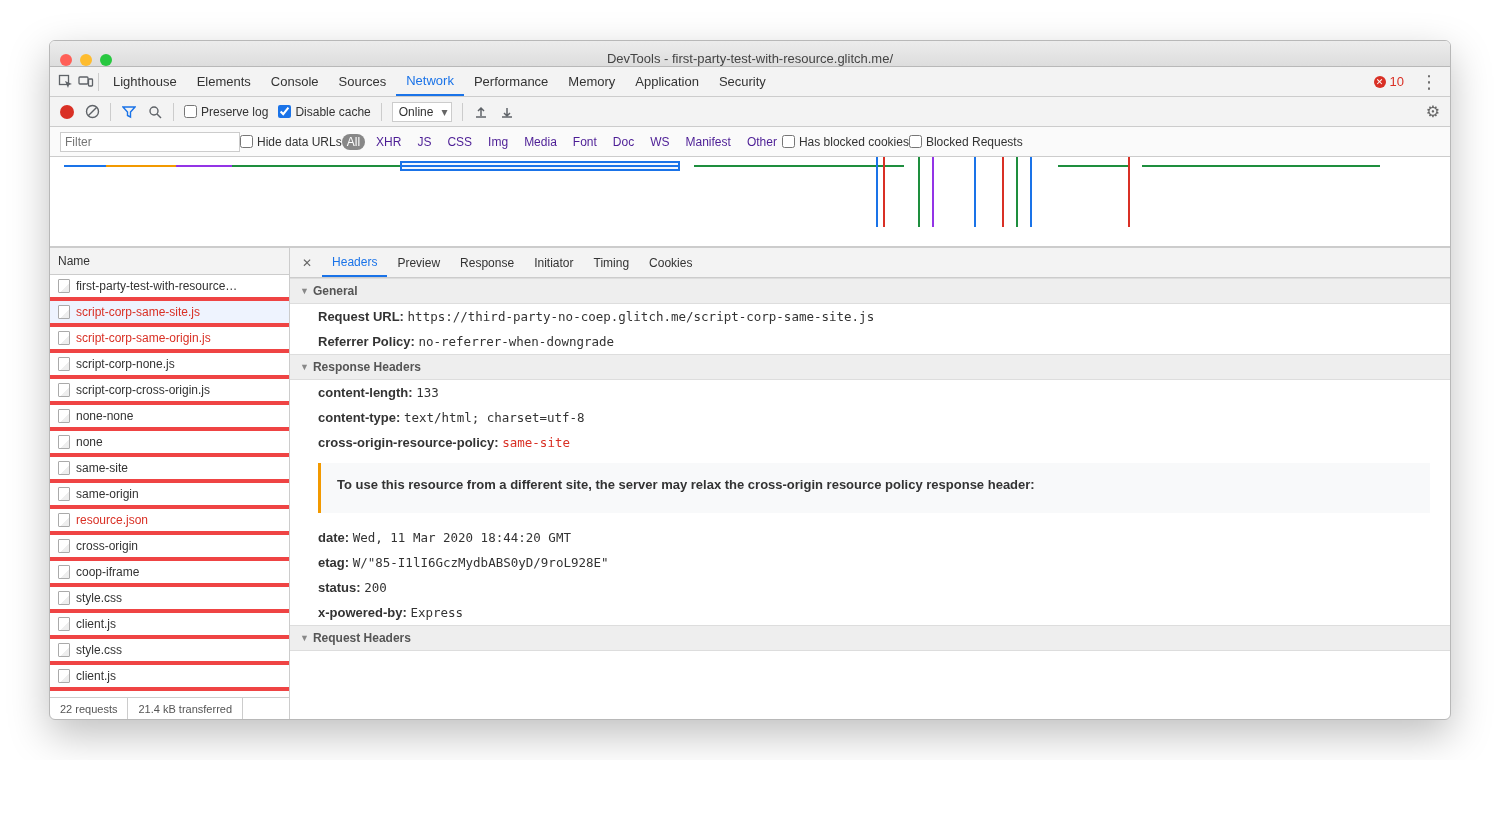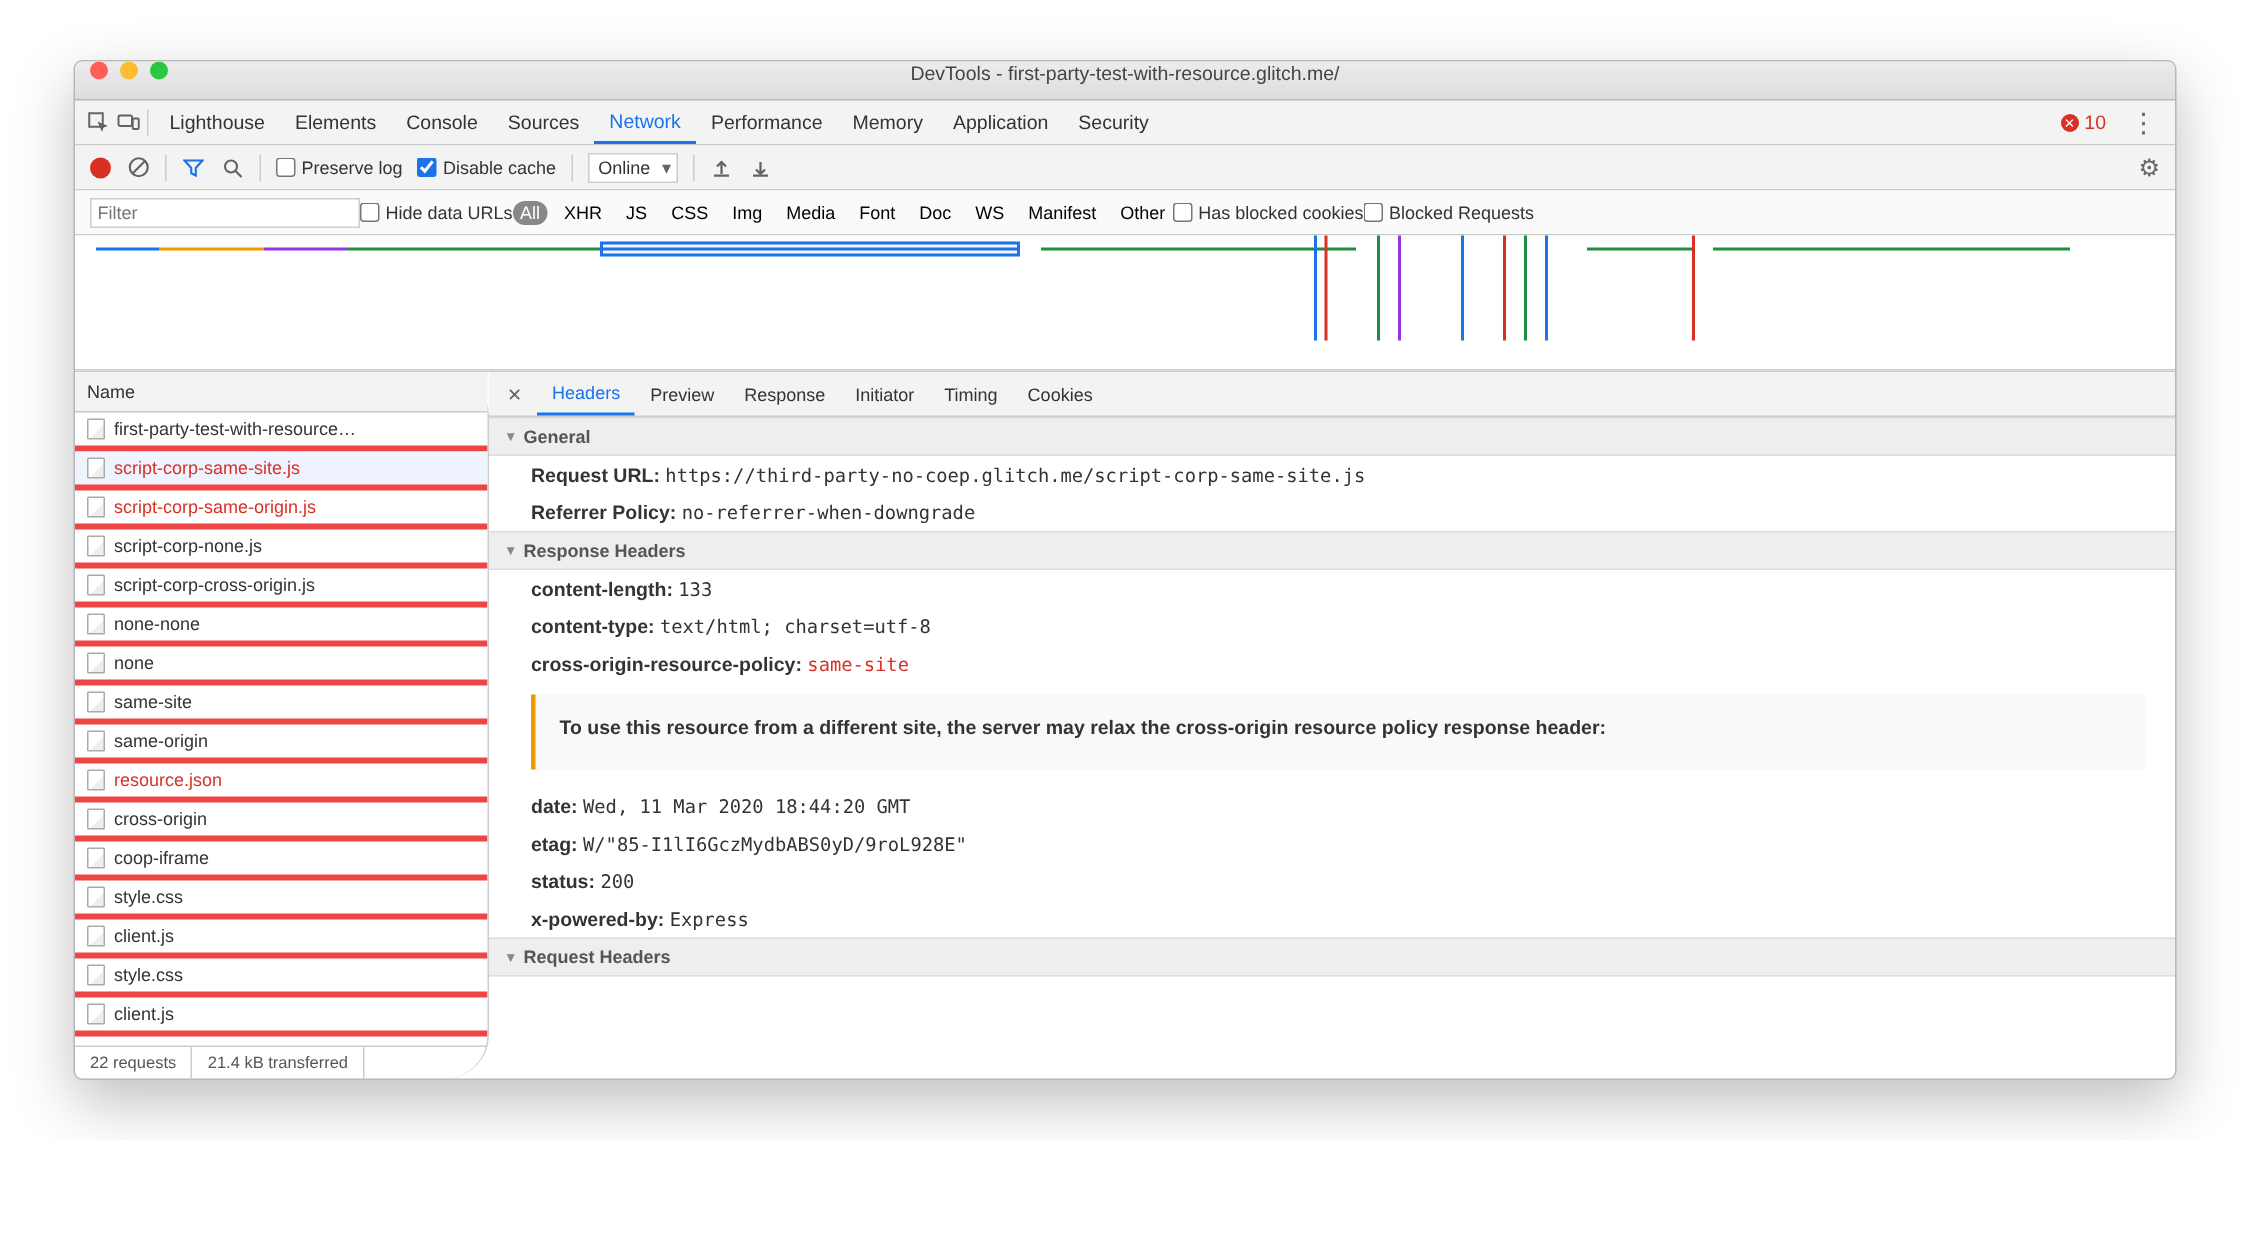--- a/index.html
+++ b/index.html
@@ -1,18 +1,18 @@
 <!DOCTYPE html>
 <html><head>
 <meta charset="utf-8">
 <style>
 * { box-sizing: border-box; margin: 0; padding: 0; }
 body { font-family: -apple-system, BlinkMacSystemFont, "Segoe UI", Helvetica, Arial, sans-serif; font-size: 12px; background: #fff; color: #333; }
 .window { width: 1402px; height: 680px; margin: 40px auto; border: 1px solid #b8b8b8; border-radius: 6px; box-shadow: 0 15px 40px rgba(0,0,0,0.25); display: flex; flex-direction: column; overflow: hidden; background: #fff; }
-.titlebar { height: 26px; background: linear-gradient(#ececec,#ddd); display: flex; align-items: flex-start; padding: 0 10px; border-bottom: 1px solid #b8b8b8; position: relative; }
+.titlebar { height: 26px; background: linear-gradient(#ececec,#ddd); display: flex; align-items: flex-end; padding: 0 10px; border-bottom: 1px solid #b8b8b8; position: relative; }
 .traffic { display: flex; gap: 8px; }
 .dot { width: 12px; height: 12px; border-radius: 50%; }
 .dot.red { background: #ff5f57; } .dot.yellow { background: #febc2e; } .dot.green { background: #28c840; }
 .title { position: absolute; left: 0; right: 0; text-align: center; font-size: 13px; color: #444; }
 .tabs-main { height: 30px; display: flex; align-items: center; border-bottom: 1px solid #ccc; background: #f3f3f3; padding: 0 8px; gap: 4px; font-size: 13px; }
 .mtab { padding: 0 10px; height: 100%; display: flex; align-items: center; color: #333; cursor: pointer; }
 .mtab.active { color: #1a73e8; border-bottom: 2px solid #1a73e8; }
 .spacer { flex: 1; }
 .err-badge { display: flex; align-items: center; gap: 4px; color: #d93025; margin-right: 8px; }
 .err-circle { width: 12px; height: 12px; border-radius: 50%; background: #d93025; color: #fff; font-size: 9px; display: flex; align-items: center; justify-content: center; }
@@ -21,30 +21,30 @@
 .record-dot { width: 14px; height: 14px; border-radius: 50%; background: #d93025; }
 .ico { width: 16px; height: 16px; display: inline-flex; align-items: center; justify-content: center; color: #5f6368; cursor: pointer; }
 .vbar { width: 1px; height: 18px; background: #ccc; }
 .chk { display: flex; align-items: center; gap: 4px; font-size: 12px; color: #333; }
 .chk input { accent-color: #1a73e8; }
 .dropdown { border: 1px solid #ccc; padding: 2px 18px 2px 6px; font-size: 12px; background: #fff; position: relative; }
 .dropdown::after { content: "▾"; position: absolute; right: 4px; color: #666; }
 .gear { color: #666; font-size: 16px; }
 .filter-row { height: 30px; display: flex; align-items: center; padding: 0 10px; border-bottom: 1px solid #ccc; background: #fafafa; font-size: 12px; }
 .filter-input { width: 180px; padding: 2px 4px; border: 1px solid #ccc; font-size: 12px; }
-.pill { padding: 1px 5px; color: #000000; cursor: pointer; }
+.pill { padding: 1px 5px; color: #4c1d95; cursor: pointer; }
 .pill.active { background: #888; color: #fff; border-radius: 8px; }
 .timeline { height: 90px; border-bottom: 1px solid #ccc; position: relative; background: #fff; }
 .tl-labels { display: flex; justify-content: space-between; padding: 2px 40px; font-size: 11px; color: #666; border-bottom: 1px solid #eee; }
 .tl-body { position: relative; height: 70px; }
 .tl-seg { position: absolute; height: 2px; top: 8px; }
 .tl-sel { position: absolute; top: 4px; height: 10px; border: 2px solid #1a73e8; background: rgba(26,115,232,0.06); }
 .tl-bar { position: absolute; top: 0; bottom: 0; width: 1.5px; }
 .content { flex: 1; display: flex; overflow: hidden; border-top: 1px solid #ccc; }
-.left { width: 276px; border-right: 1px solid #ccc; display: flex; flex-direction: column; border-radius: 29px; }
+.left { width: 240px; border-right: 1px solid #ccc; display: flex; flex-direction: column; }
 .left-head { padding: 6px 8px; font-weight: 400; font-size: 12px; border-bottom: 1px solid #ccc; background: #f3f3f3; }
 .left-list { flex: 1; overflow: auto; }
 .lrow { padding: 4px 8px; display: flex; align-items: center; gap: 6px; border-bottom: 4px solid #ef4444; cursor: pointer; font-size: 12px; white-space: nowrap; overflow: hidden; text-overflow: ellipsis; }
 .lrow.selected { background: #eef3fe; }
 .lrow .ficon { width: 12px; height: 14px; border: 1px solid #aaa; border-radius: 1px; flex-shrink: 0; background: linear-gradient(135deg,#fff 60%,#eee 60%); }
 .lrow.err { color: #d93025; }
 .status-bar { height: 22px; border-top: 1px solid #ccc; display: flex; align-items: center; font-size: 11px; color: #555; }
 .status-bar span { padding: 0 10px; border-right: 1px solid #ccc; line-height: 22px; }
 .right { flex: 1; display: flex; flex-direction: column; overflow: hidden; }
 .rtabs { height: 30px; display: flex; align-items: center; gap: 4px; border-bottom: 1px solid #ccc; background: #f3f3f3; font-size: 12px; padding: 0 6px; }

